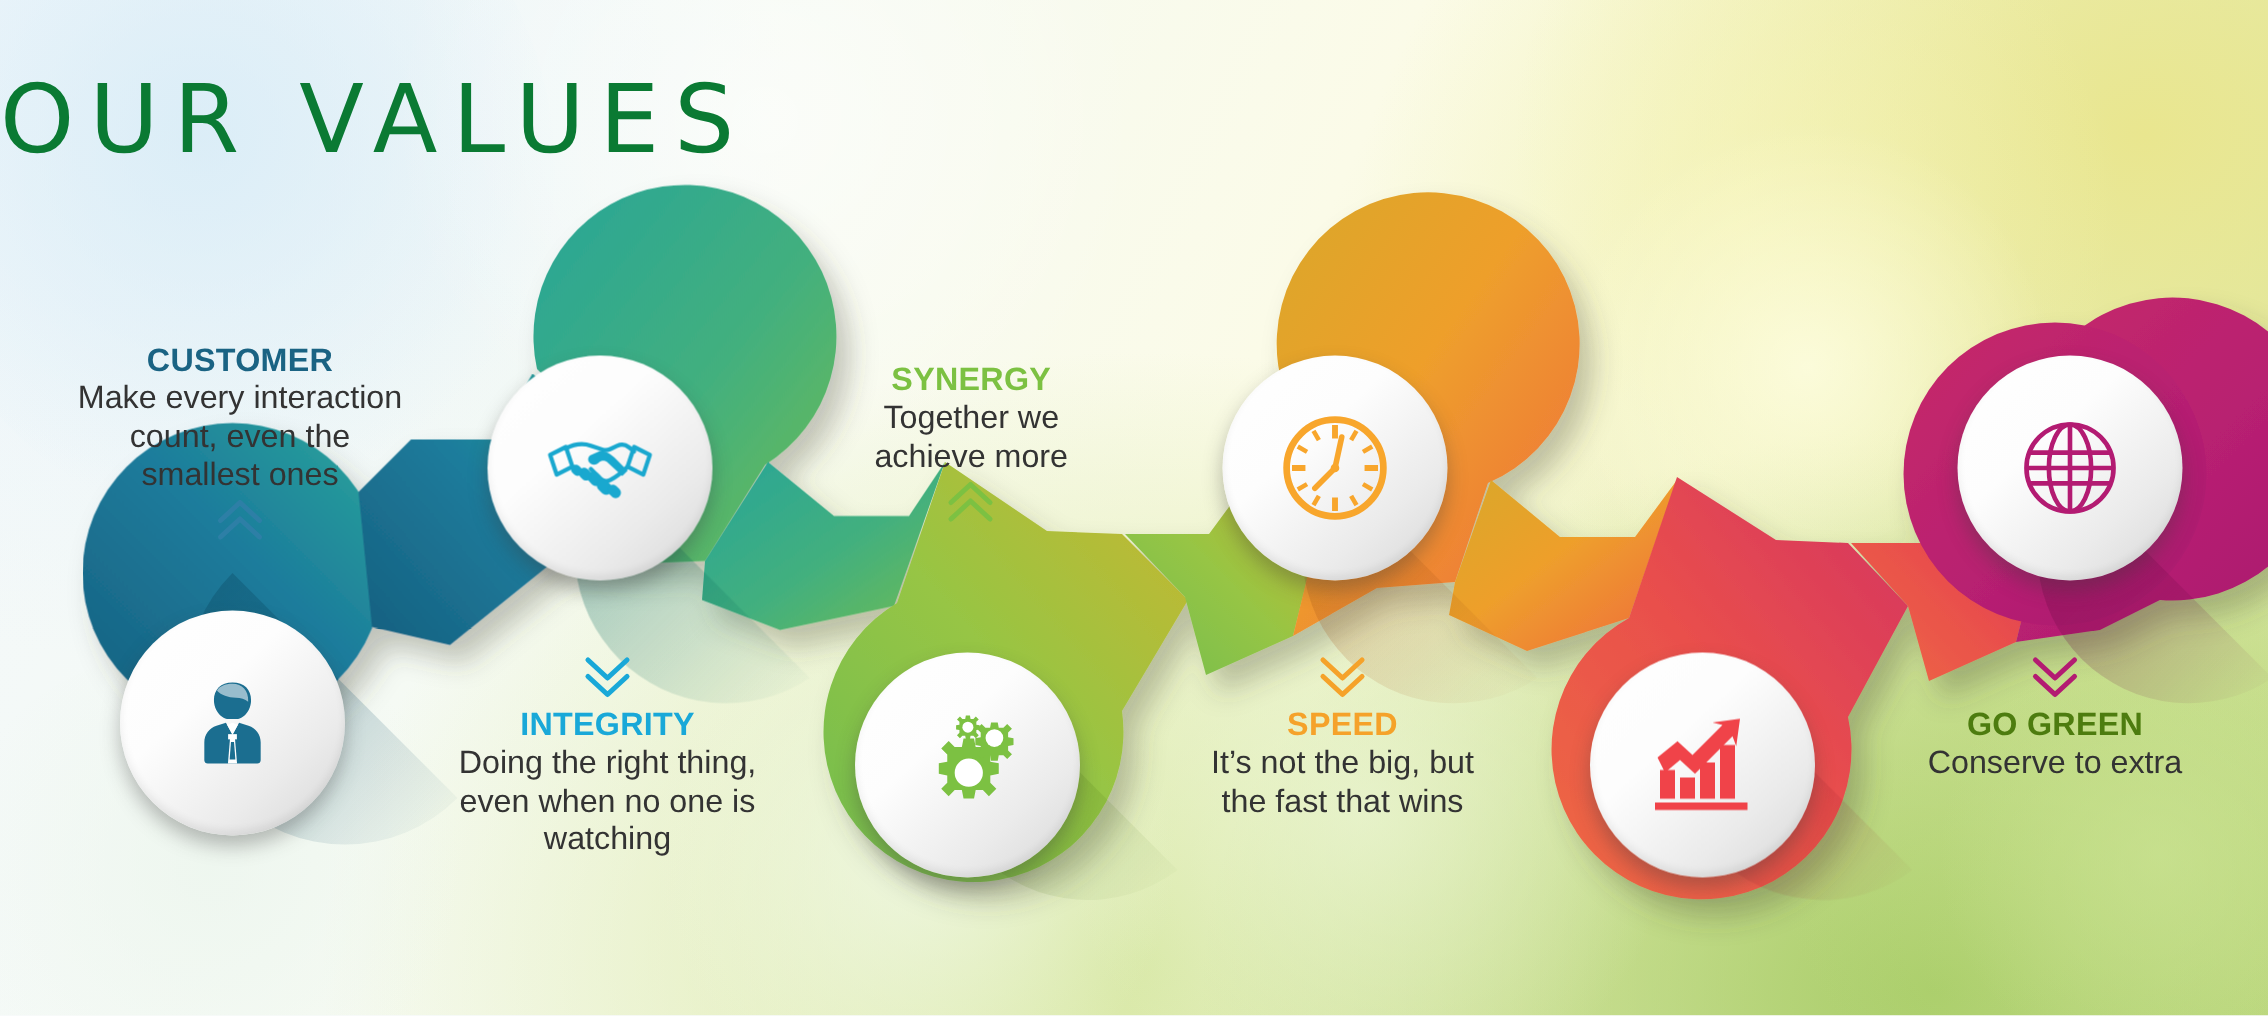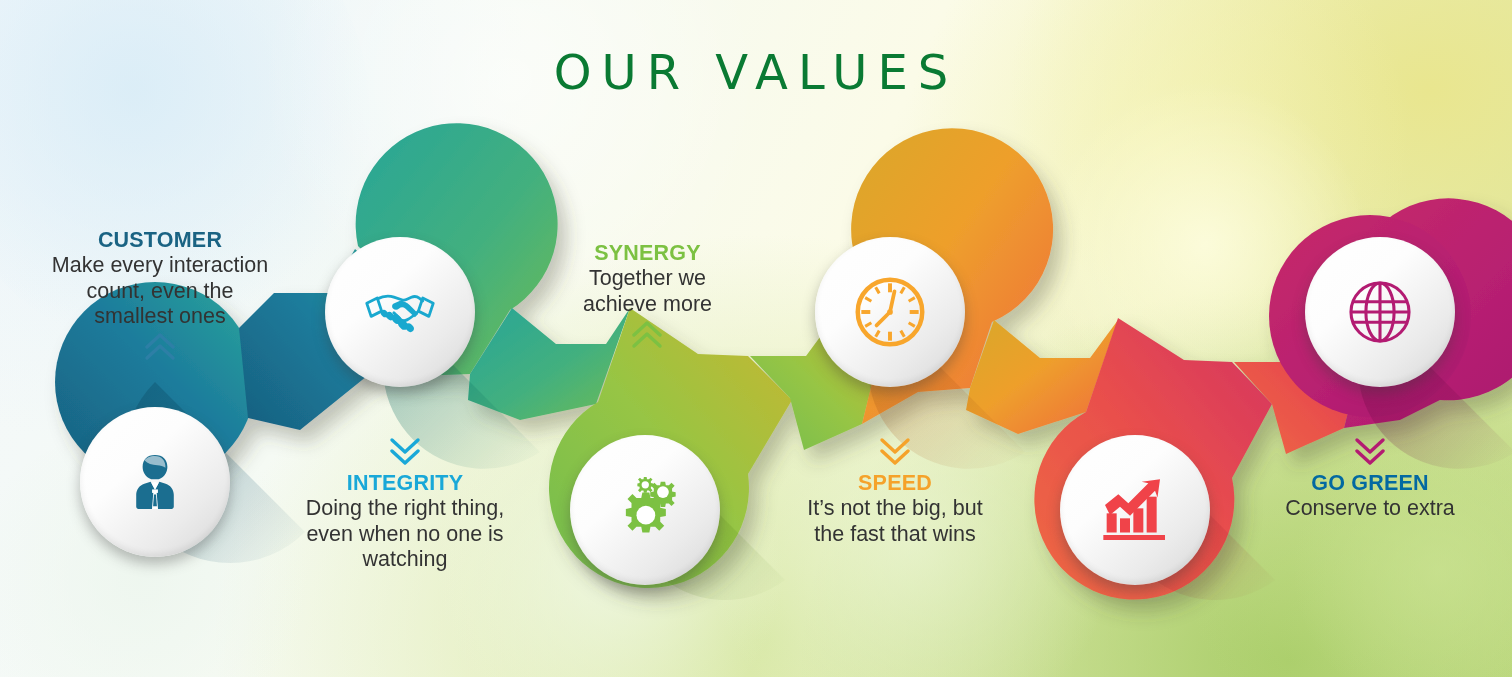--- a/index.html
+++ b/index.html
@@ -28,22 +28,22 @@
   .b3{left:880px;top:-90px;width:560px;height:460px;background:radial-gradient(circle at 50% 50%,rgba(248,246,185,.6),rgba(248,246,185,0) 70%);}
   .b4{left:1040px;top:80px;width:330px;height:330px;background:radial-gradient(circle at 50% 50%,rgba(255,255,230,.75),rgba(255,255,230,0) 70%);}
   .b5{left:700px;top:330px;width:420px;height:420px;background:radial-gradient(circle at 50% 50%,rgba(236,246,214,.7),rgba(236,246,214,0) 70%);}
   .b6{left:1180px;top:330px;width:430px;height:430px;background:radial-gradient(circle at 50% 50%,rgba(190,219,128,.55),rgba(190,219,128,0) 72%);}
   .b7{left:420px;top:420px;width:380px;height:300px;background:radial-gradient(circle at 50% 50%,rgba(240,248,230,.8),rgba(240,248,230,0) 72%);}
   .b8{left:-40px;top:430px;width:360px;height:300px;background:radial-gradient(circle at 50% 50%,rgba(237,246,238,.85),rgba(237,246,238,0) 72%);}
   .b9{left:1290px;top:430px;width:300px;height:280px;background:radial-gradient(circle at 50% 50%,rgba(205,228,150,.6),rgba(205,228,150,0) 72%);}
 
   
   #title{
-    position:absolute;left:0;right:0;top:48px;text-align:center;
-    font-size:48px;letter-spacing:10px;font-weight:400;
+    position:absolute;left:0;right:0;top:48px;text-align:left;
+    font-size:63px;letter-spacing:10px;font-weight:400;
     color:#0a7a33;font-family:"DejaVu Sans","Liberation Sans",sans-serif;
     line-height:1;
   }
 
   
   #ribbon{position:absolute;left:0;top:0;width:1512px;height:677px;}
 
   
   .node{position:absolute;width:194px;height:194px;}
   .disc{
@@ -366,17 +366,17 @@
   </div>
 
 
   <div class="blk down" style="left:1245px;top:437px;width:250px;">
     <svg class="chev" width="250" height="28" viewBox="0 0 250 28">
       <g stroke="#b31b72" fill="none" stroke-width="3.4" stroke-linecap="round" stroke-linejoin="round">
         <polyline points="112,3 125,15 138,3"></polyline>
         <polyline points="112,14 125,26 138,14"></polyline>
       </g>
     </svg>
-    <div class="hd" style="color:#0369a1">GO GREEN</div>
+    <div class="hd" style="color:#4d7c0f">GO GREEN</div>
     <div class="bd">Conserve to extra</div>
   </div>
 
 </div>
 
 </body></html>

